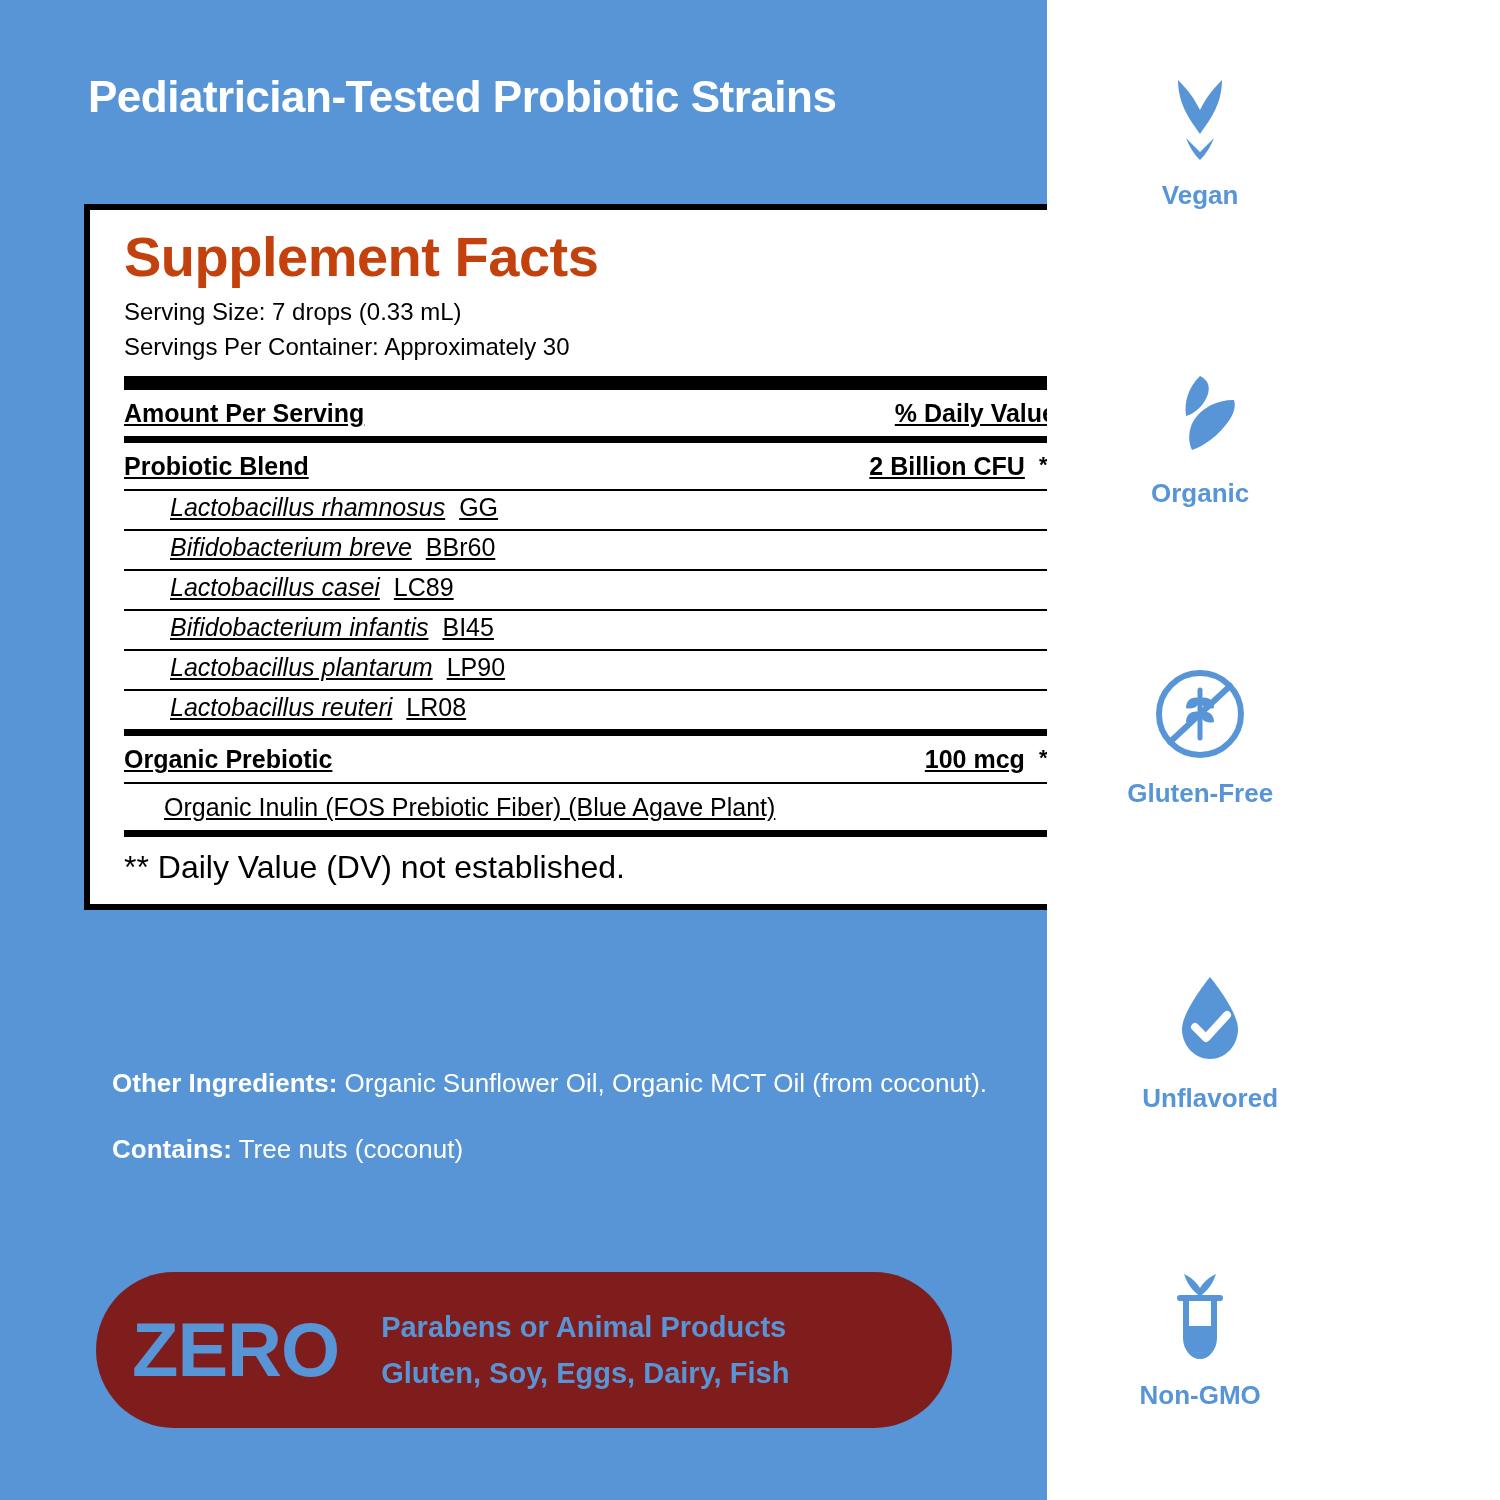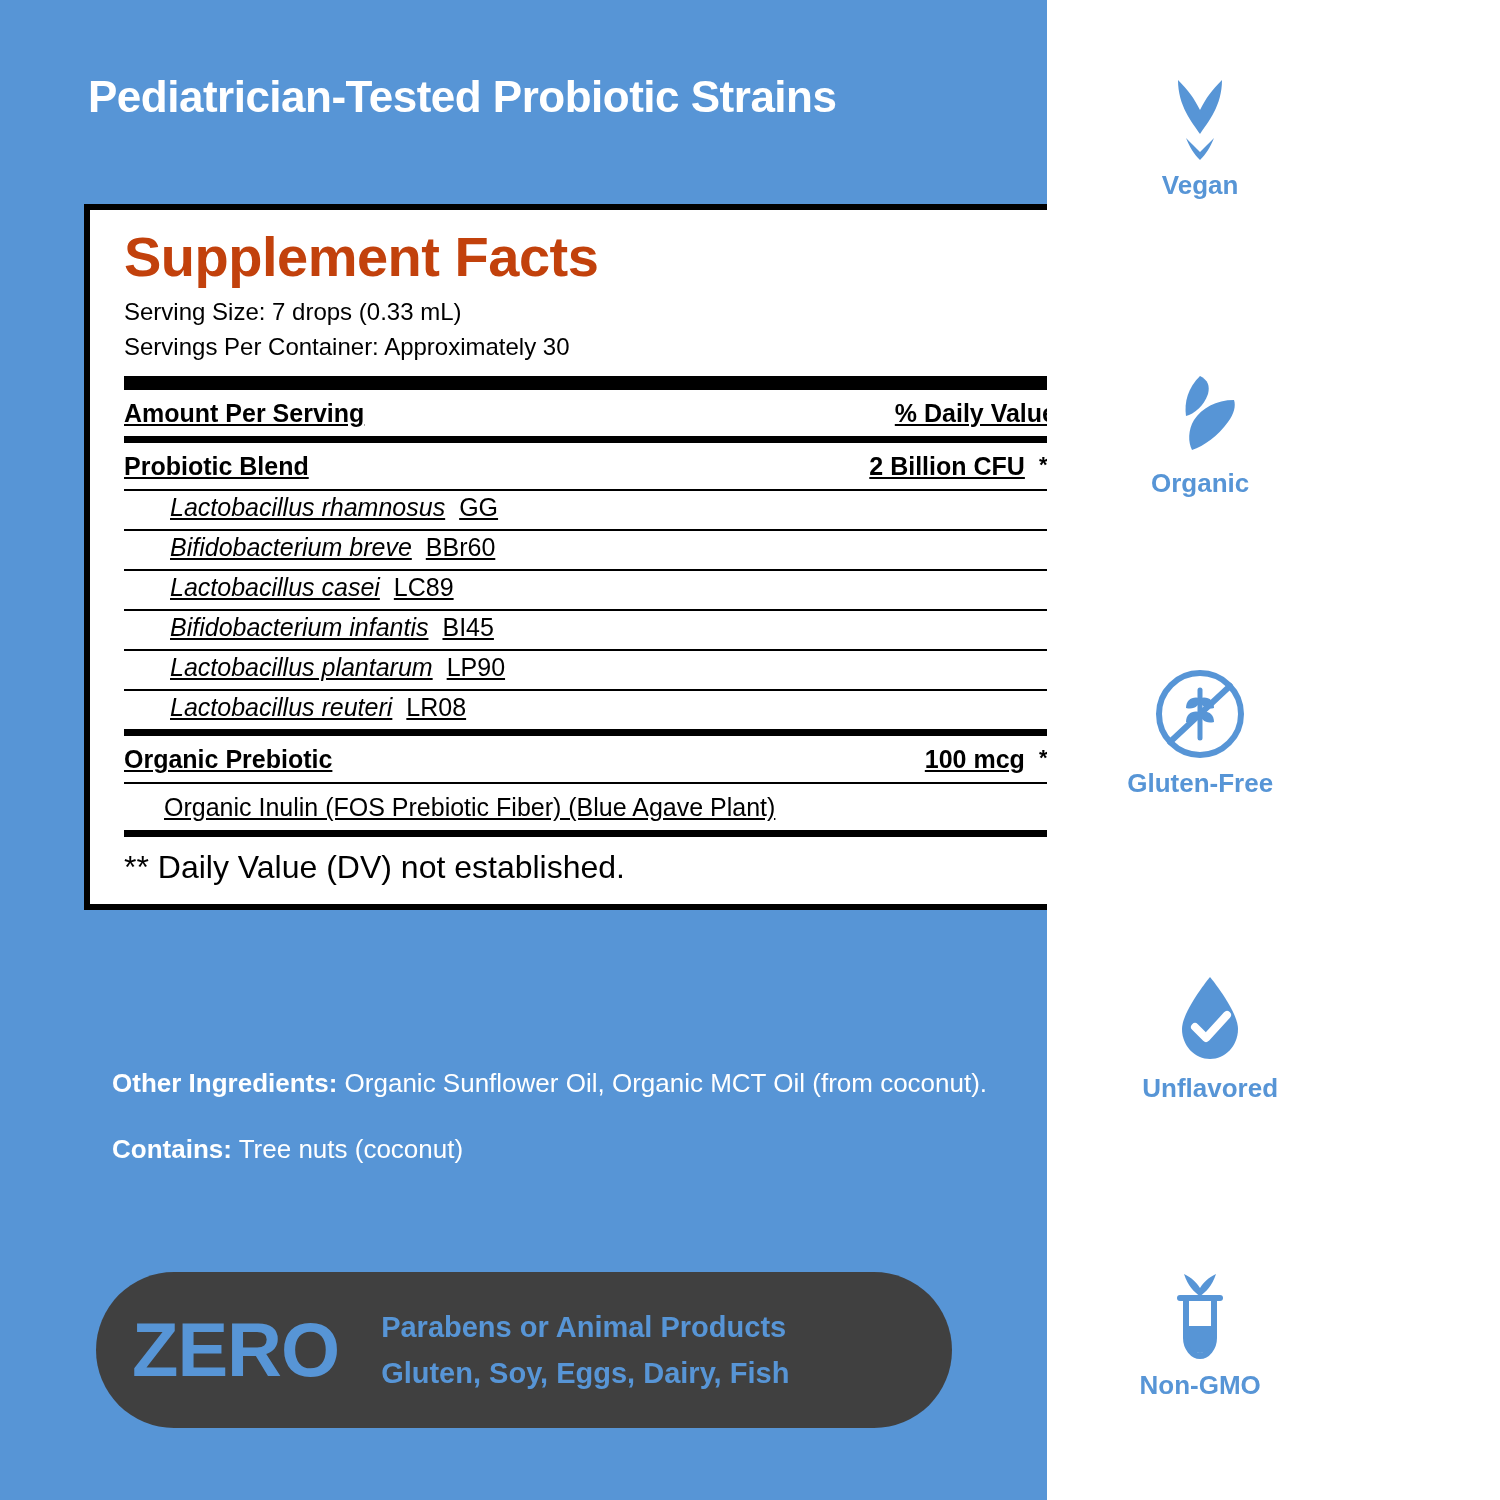--- a/index.html
+++ b/index.html
@@ -145,21 +145,21 @@
   .lbl-bold {
     font-weight: bold;
   }
   
   .zero-pill {
     position: absolute;
     left: 96px;
     top: 1272px;
     width: 856px;
     height: 156px;
-    background: #404040;
+    background: #7f1d1d;
     border-radius: 78px;
     display: flex;
     align-items: center;
     box-sizing: border-box;
     padding-left: 36px;
   }
   .zero-word {
     font-size: 76px;
     font-weight: bold;
     color: #5795d6;
@@ -188,20 +188,21 @@
     flex-direction: column;
     align-items: center;
   }
   .badge .glyph {
     height: 108px;
     display: flex;
     align-items: center;
     justify-content: center;
   }
   .badge .caption {
+    margin-top: 10px;
     font-size: 26px;
     font-weight: bold;
     color: #5795d6;
     text-align: center;
   }
   .b1 { top: 62px; }
   .b2 { top: 360px; }
   .b3 { top: 660px; }
   .b4 { top: 965px; padding-left: 10px; }
   .b5 { top: 1262px; }

